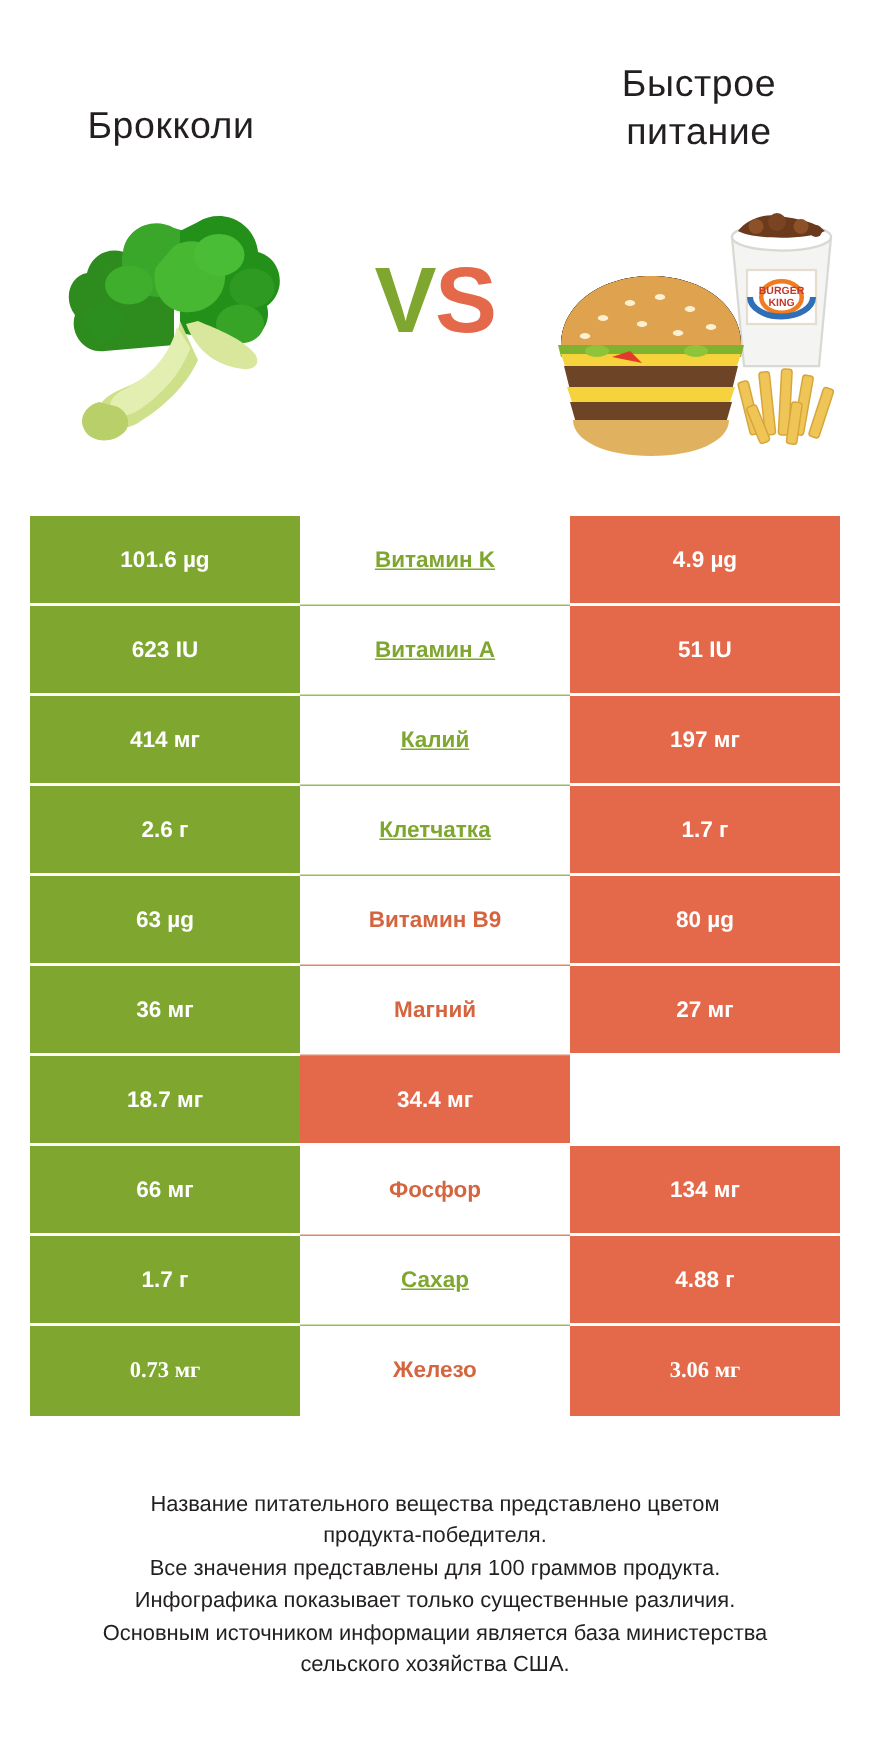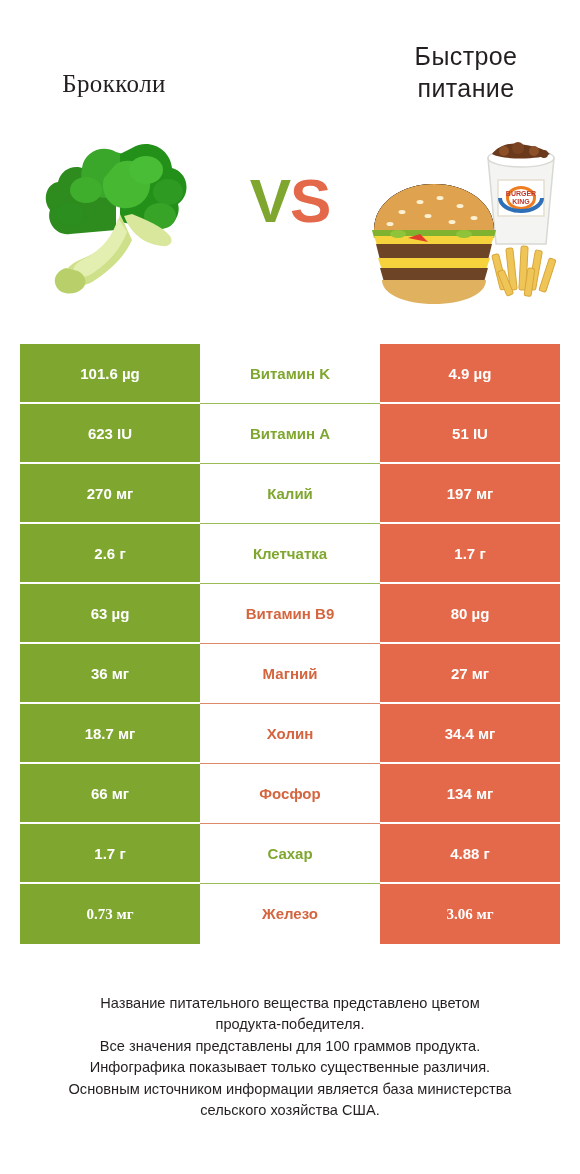--- a/index.html
+++ b/index.html
@@ -32,21 +32,20 @@
     letter-spacing: 0.4px;
     line-height: 1.28;
     text-align: center;
     white-space: pre-line;
     margin-top: 20px;
   }
   .title-left {
     left: 14px;
     width: 200px;
     top: 48px;
-    font-family: Liberation Serif, serif;
   }
   .title-right {
     left: 366px;
     width: 200px;
     top: 20px;
   }
 
   
   .hero {
     position: absolute;
@@ -124,20 +123,21 @@
     border-bottom: 1px solid transparent;
   }
   .row:last-child .cell-left,
   .row:last-child .cell-right {
     border-bottom: none;
     font-family: Liberation Serif, serif;
   }
   .win-green .cell-mid {
     color: #7fa72f;
     border-bottom-color: #9bbb59;
+    text-decoration: underline;
   }
   .win-orange .cell-mid {
     color: #d4653f;
     border-bottom-color: #dc8a6a;
   }
   .row:last-child .cell-mid { border-bottom-color: transparent; }
 
   
   .footer {
     position: absolute;
@@ -247,42 +247,41 @@
     <div class="cell cell-left">101.6 µg</div>
     <div class="cell cell-mid">Витамин K</div>
     <div class="cell cell-right">4.9 µg</div>
   </div>
   <div class="row win-green">
     <div class="cell cell-left">623 IU</div>
     <div class="cell cell-mid">Витамин A</div>
     <div class="cell cell-right">51 IU</div>
   </div>
   <div class="row win-green">
-    <div class="cell cell-left">270 мг</div>
+    <div class="cell cell-left">414 мг</div>
     <div class="cell cell-mid">Калий</div>
     <div class="cell cell-right">197 мг</div>
   </div>
   <div class="row win-green">
     <div class="cell cell-left">2.6 г</div>
     <div class="cell cell-mid">Клетчатка</div>
     <div class="cell cell-right">1.7 г</div>
   </div>
   <div class="row win-orange">
     <div class="cell cell-left">63 µg</div>
     <div class="cell cell-mid">Витамин B9</div>
     <div class="cell cell-right">80 µg</div>
   </div>
   <div class="row win-orange">
     <div class="cell cell-left">36 мг</div>
     <div class="cell cell-mid">Магний</div>
     <div class="cell cell-right">27 мг</div>
   </div>
   <div class="row win-orange">
     <div class="cell cell-left">18.7 мг</div>
-    <div class="cell cell-mid">Холин</div>
     <div class="cell cell-right">34.4 мг</div>
   </div>
   <div class="row win-orange">
     <div class="cell cell-left">66 мг</div>
     <div class="cell cell-mid">Фосфор</div>
     <div class="cell cell-right">134 мг</div>
   </div>
   <div class="row win-green">
     <div class="cell cell-left">1.7 г</div>
     <div class="cell cell-mid">Сахар</div>

